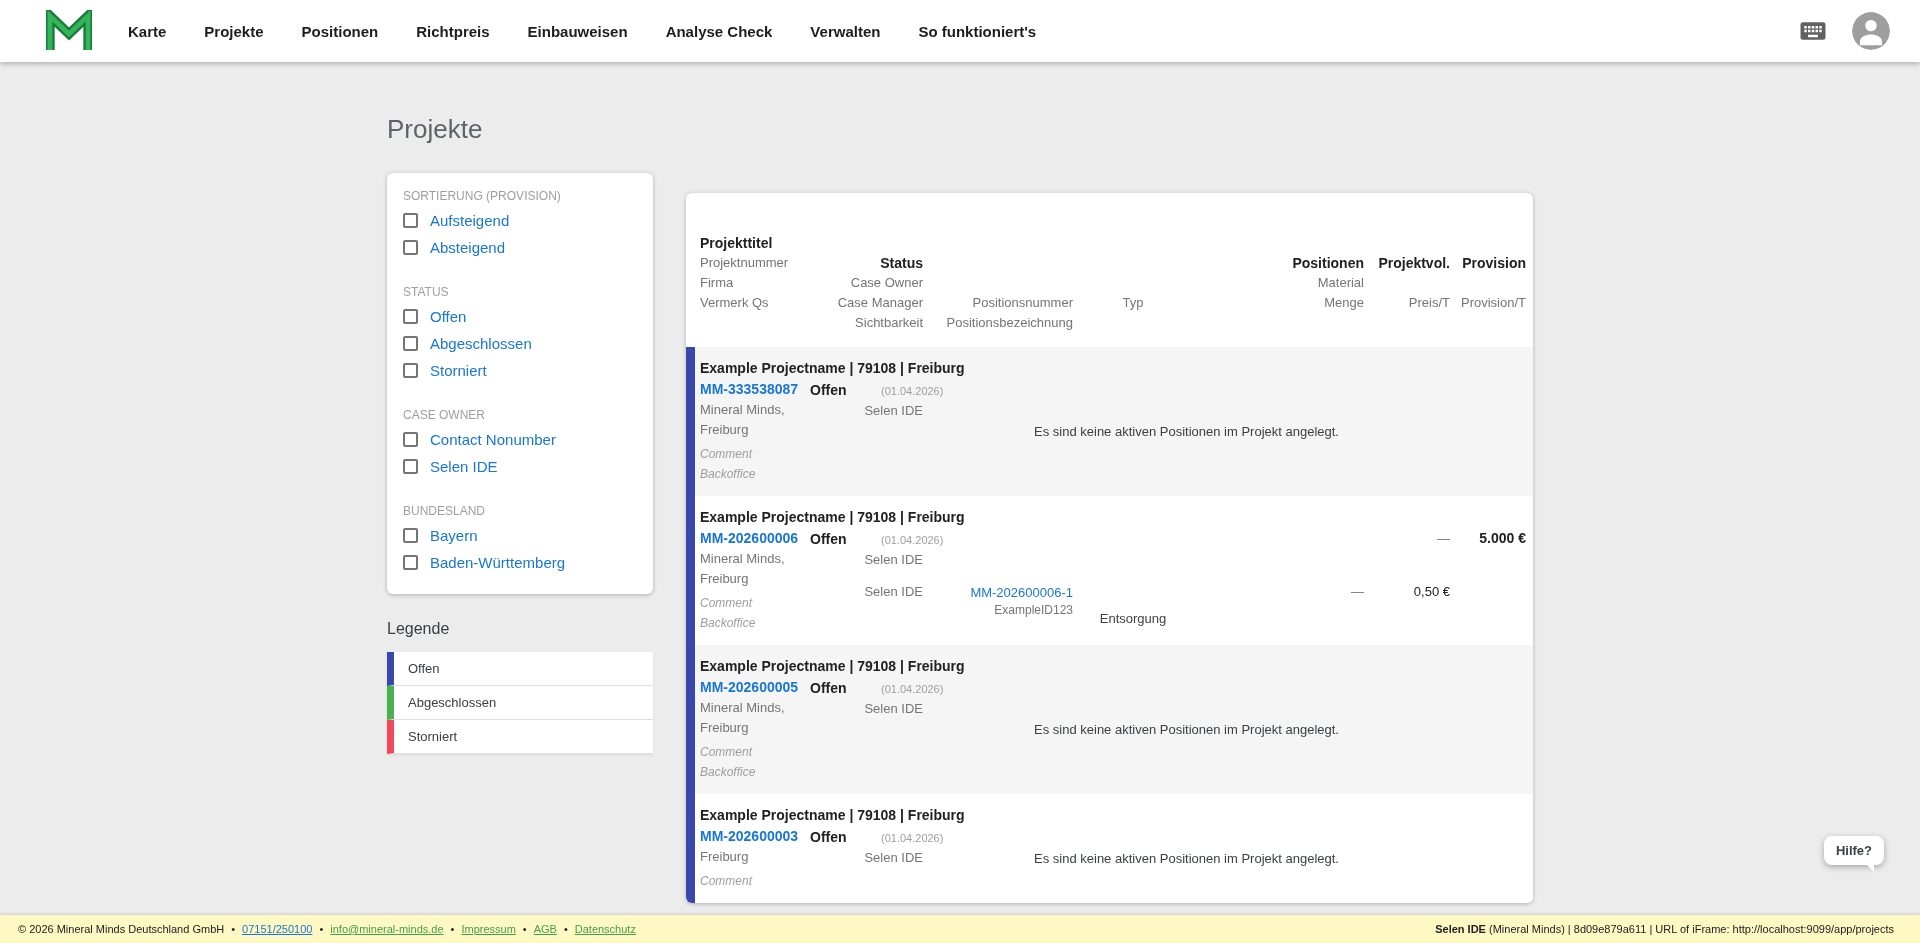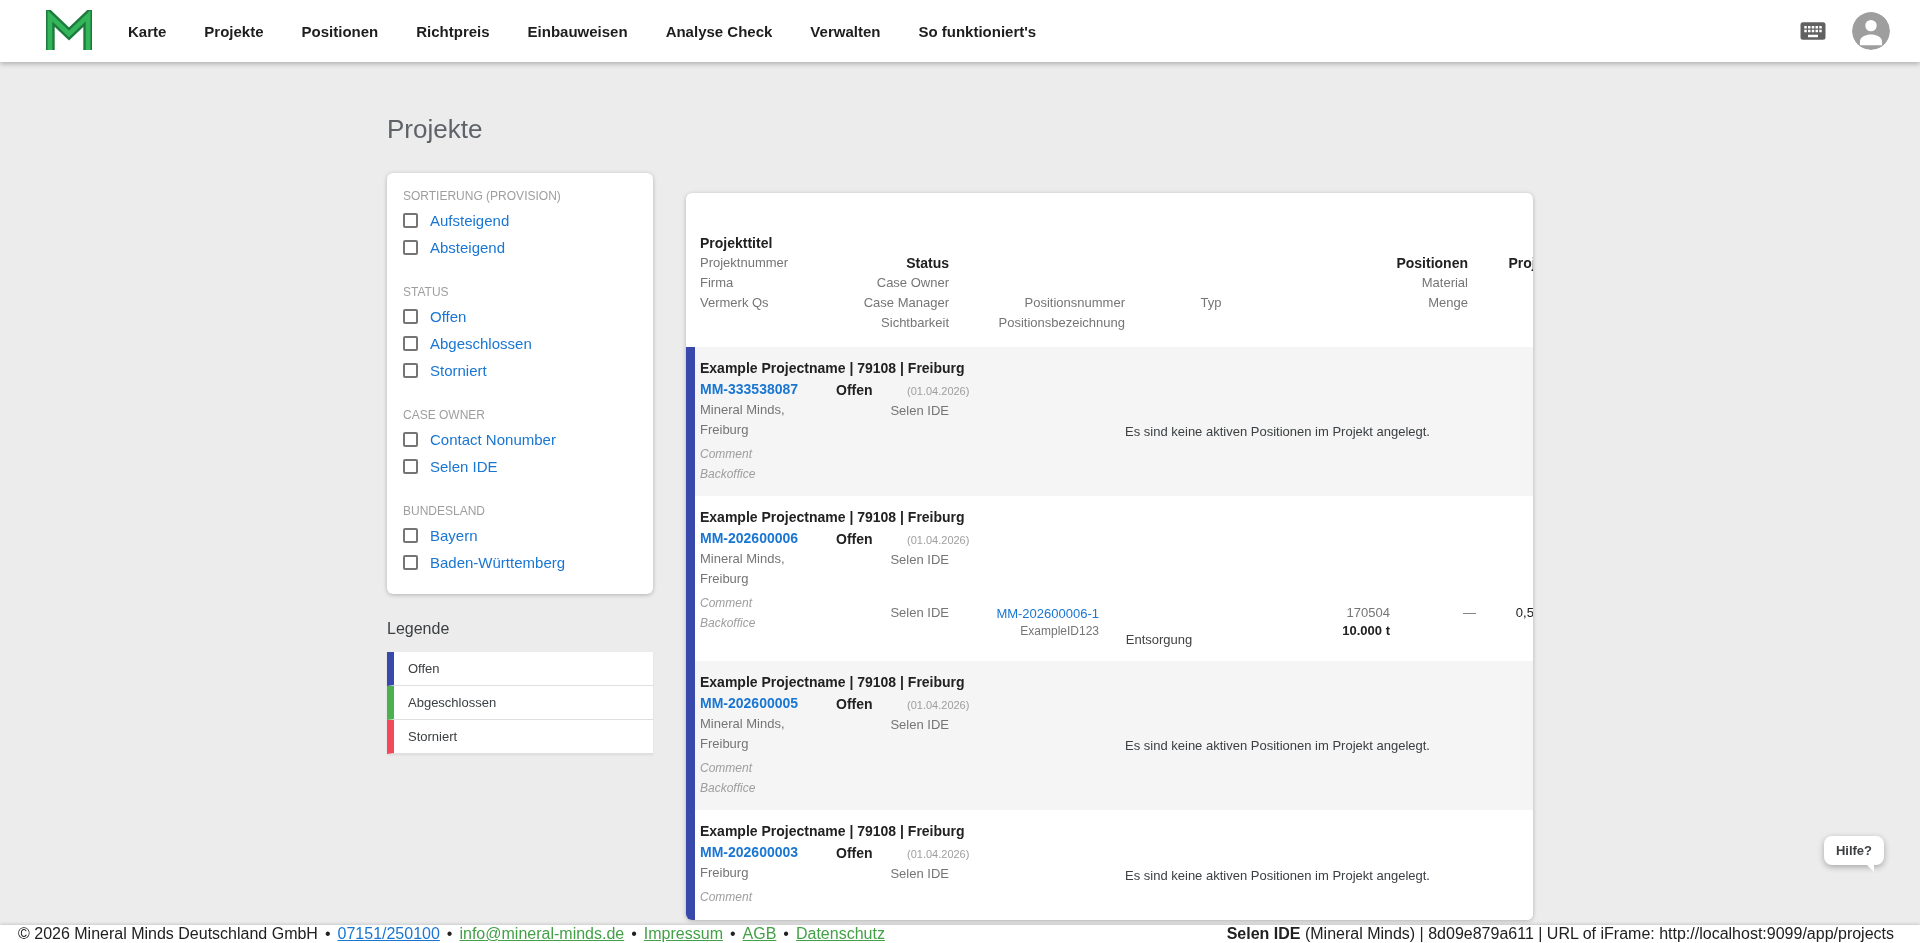--- a/index.html
+++ b/index.html
@@ -46,21 +46,21 @@
     display:flex; align-items:center; justify-content:center; cursor:pointer; }
   .toolbar-spacer { flex:1; }
   .create-btn { height:34px; background:#4caf50; color:#fff; border:none; border-radius:4px;
     font-size:15px; padding:0 16px; font-family:inherit; cursor:pointer; }
   .refresh-btn { width:40px; height:34px; margin-left:30px; background:#757575; border:none; border-radius:4px;
     display:flex; align-items:center; justify-content:center; cursor:pointer; }
   
   .table-card { margin-top:20px; overflow:hidden; }
   .thead { padding:18px 7px 14px 14px;margin-top:22px; }
   .thead-title { font-size:14px; font-weight:700; line-height:20px; color:#212121; }
-  .hgrid, .pgrid { display:grid; grid-template-columns:110px 113px 150px 120px 171px 86px 76px;gap:26px; }
+  .hgrid, .pgrid { display:grid; grid-template-columns:110px 113px 150px 120px 171px 86px 76px; }
   .hgrid { align-items:end; font-size:13px; color:#757575; line-height:20px; }
   .hbold { font-size:14px; font-weight:700; color:#212121; }
   .hcolA { padding-bottom:20px; }
   .hcolB { text-align:right; }
   .hcolC { text-align:right; }
   .hcolD { text-align:center; padding-bottom:20px; }
   .hcolE { text-align:right; padding-bottom:20px; }
   .hcolF { text-align:right; padding-bottom:20px; }
   .hcolG { text-align:right; padding-bottom:20px; }
   .hspacer { height:20px; }
@@ -87,22 +87,22 @@
   .pp-num { text-align:right; }
   .plink { color:#1976d2; font-size:13px; line-height:18px; cursor:pointer; display:inline-block; }
   .pname { font-size:12px; color:#757575; line-height:17px; }
   .pp-typ { text-align:center; font-size:13px; color:#424242; line-height:18px;margin-top:27px; }
   .pp-menge { text-align:right; }
   .pmat { font-size:13px; color:#757575; line-height:18px; }
   .pmenge-b { font-size:13px; font-weight:700; color:#212121; line-height:17px; }
   .pp-preis { text-align:right; font-size:13px; color:#757575; line-height:18px; }
   .pp-prov { text-align:right; font-size:13px; color:#212121; line-height:18px; }
   
-  .footer { position:absolute; left:0; right:0; bottom:0; height:18px; background:#ffffff;
-    display:flex; align-items:center; padding:0 26px 0 18px; font-size:16px;
+  .footer { position:absolute; left:0; right:0; bottom:0; height:28px; background:#fef9c3;
+    display:flex; align-items:center; padding:0 26px 0 18px; font-size:11px;
     box-shadow:0 -1px 3px rgba(0,0,0,.15); z-index:6; }
   .footer-left { display:flex; gap:7px; align-items:center; color:#212121; white-space:nowrap; }
   .fsep { color:#212121; }
   .flink { text-decoration:underline; cursor:pointer; }
   .flink.blue { color:#1976d2; }
   .flink.green { color:#43a047; }
   .footer-right { margin-left:auto; color:#212121; white-space:nowrap; }
   .footer-right b { font-weight:700; }
   
   .help-bubble { position:absolute; right:36px; bottom:78px; background:#fff; border-radius:8px;
@@ -295,24 +295,20 @@
             </div>
             <div class="cF">—</div>
             <div class="cG">5.000 €</div>
             <div class="pos-line">
               <div class="pp-owner">Selen IDE</div>
               <div class="pp-num">
                 <a class="plink">MM-202600006-1</a>
                 <div class="pname">ExampleID123</div>
               </div>
               <div class="pp-typ">Entsorgung</div>
-              <div class="pp-menge">
-                <div class="pmat">170504</div>
-                <div class="pmenge-b">10.000 t</div>
-              </div>
               <div class="pp-preis">—</div>
               <div class="pp-prov">0,50 €</div>
             </div>
           </div>
         </div>
 
         <div class="prow alt" style="--c: #3949ab;">
           <div class="prow-title">Example Projectname | 79108 | Freiburg</div>
           <div class="pgrid">
             <div class="cA">

